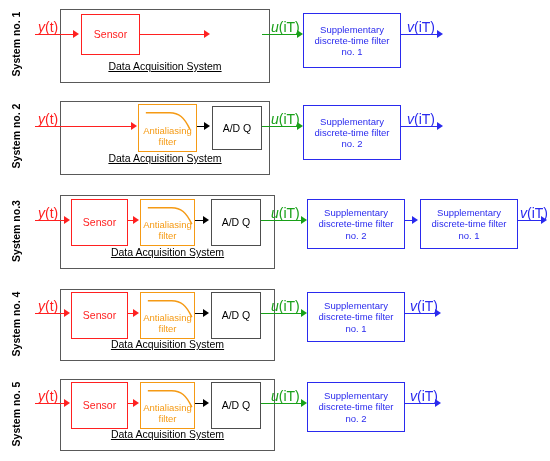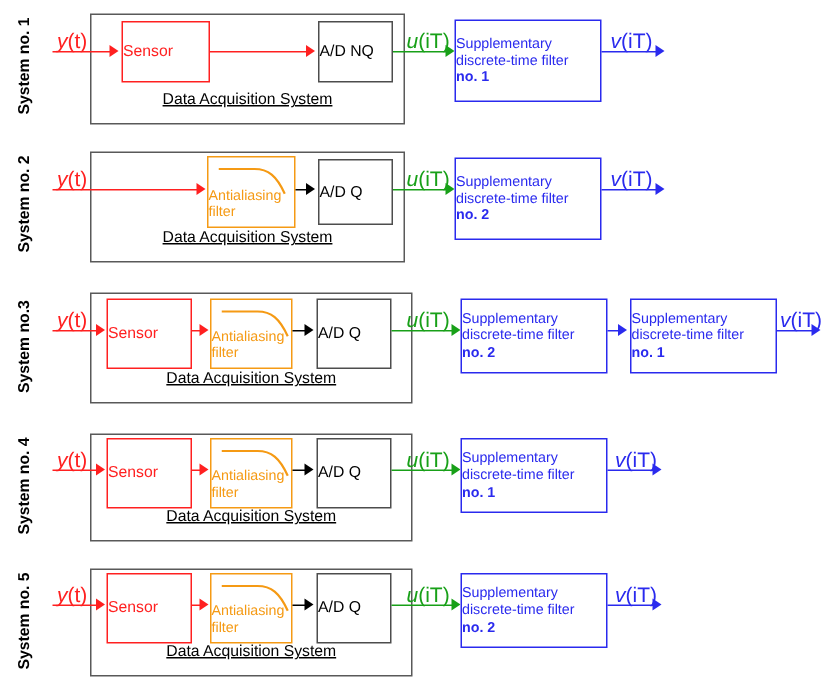--- a/index.html
+++ b/index.html
@@ -49,21 +49,21 @@
     white-space: nowrap;
     text-decoration: underline;
   }
   
   .block {
     position: absolute;
     box-sizing: border-box;
     background: #ffffff;
     display: flex;
     flex-direction: column;
-    align-items: flex-start;
+    align-items: center;
     justify-content: center;
     text-align: center;
     line-height: 1.18;
   }
   .block.sensor {
     border: 1.6px solid #ff2020;
     color: #ff2020;
     font-size: 10.5px;
   }
   .block.aaf {
@@ -76,21 +76,21 @@
   .block.adc {
     border: 1.6px solid #4d4d4d;
     color: #000000;
     font-size: 10.5px;
   }
   .block.sdf {
     border: 1.6px solid #2a2aee;
     color: #2a2aee;
     font-size: 9.5px;
   }
-  .sdf .bold-line { font-weight: bold; }
+  .sdf .bold-line { font-weight: normal; }
   
   .aaf-curve {
     position: absolute;
     top: 4px;
     left: 5px;
     right: 5px;
     height: 22px;
     pointer-events: none;
   }
   .aaf-label {
@@ -148,23 +148,20 @@
     <div class="line red" style="left:35px;top:34px;width:40px;"></div>
     <div class="arrow red" style="left:73px;top:30px;"></div>
 
     <div class="block sensor" style="left:81px;top:14px;width:59px;height:41px;">
       <span>Sensor</span>
     </div>
 
     <div class="line red" style="left:140px;top:34px;width:66px;"></div>
     <div class="arrow red" style="left:204px;top:30px;"></div>
 
-    <div class="block adc" style="left:212px;top:14px;width:50px;height:41px;">
-      <span>A/D NQ</span>
-    </div>
 
     <div class="sig green" style="left:271px;top:19px;"><i>u</i><span>(iT)</span></div>
     <div class="line green" style="left:262px;top:34px;width:38px;"></div>
     <div class="arrow green" style="left:297px;top:30px;"></div>
 
     <div class="block sdf" style="left:303px;top:13px;width:98px;height:55px;">
       <span>Supplementary</span>
       <span>discrete-time filter</span>
       <span class="bold-line">no. 1</span>
     </div>

